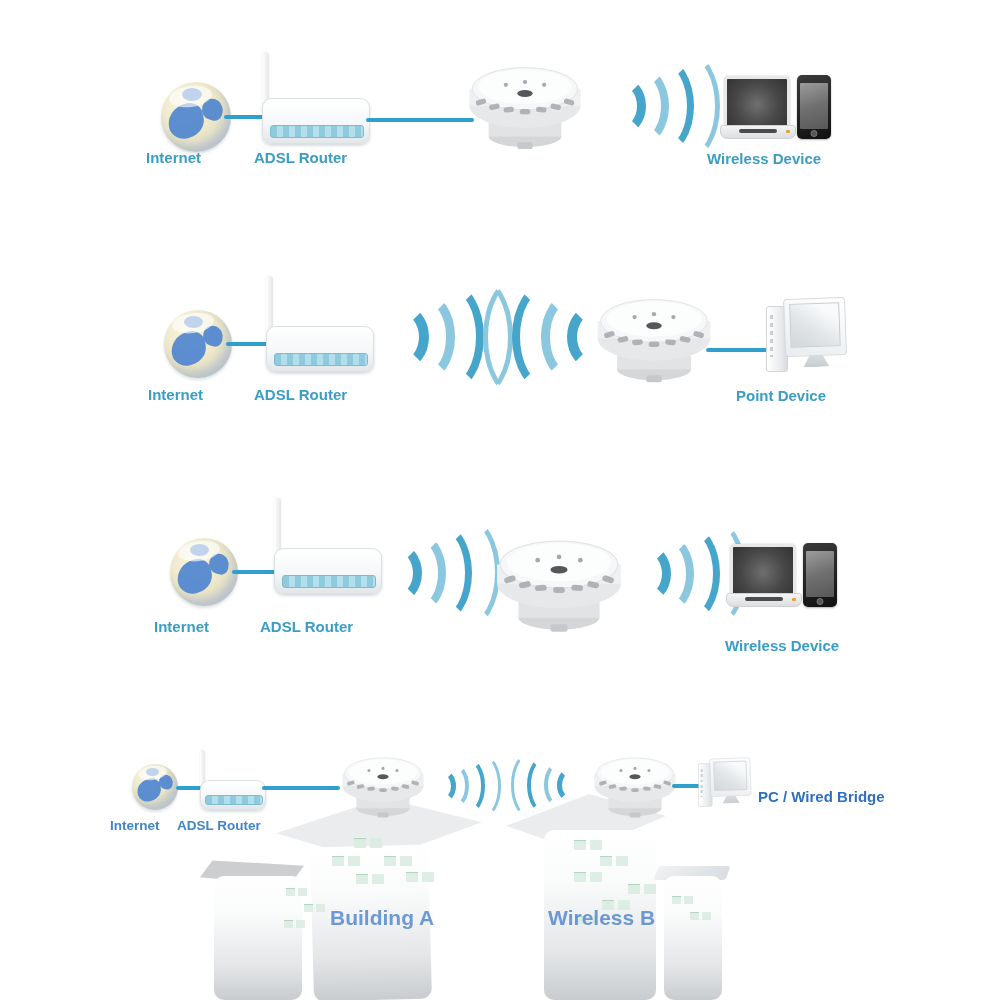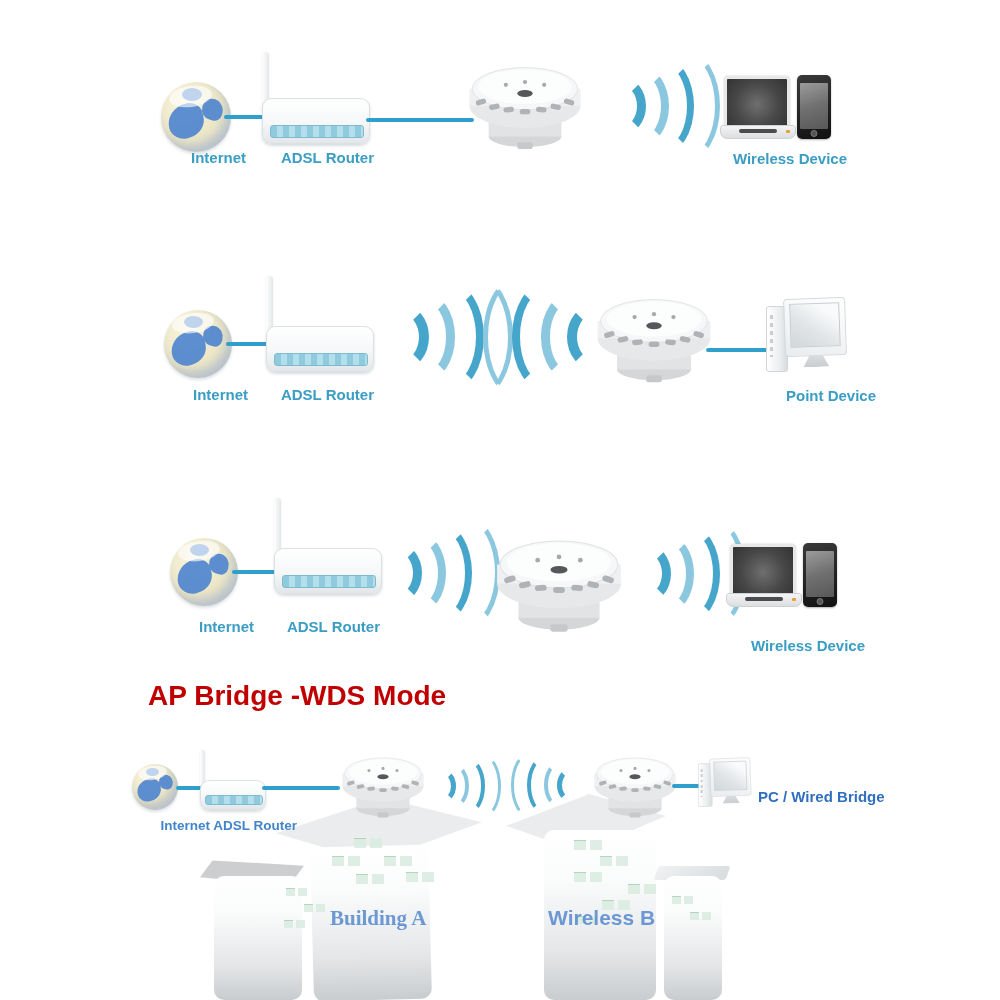--- a/index.html
+++ b/index.html
@@ -1,21 +1,21 @@
 <!DOCTYPE html>
 <html><head>
 <meta charset="utf-8">
 <style>
   html,body{margin:0;padding:0;background:#fff;}
   #canvas{position:relative;width:1000px;height:1000px;background:#ffffff;overflow:hidden;
           font-family:"Liberation Sans",sans-serif;}
 
   
   .title{position:absolute;font-weight:bold;font-size:28px;color:#C00000;white-space:nowrap;}
-  .lbl{position:absolute;font-weight:bold;font-size:15px;color:#3A9DC4;text-align:right;white-space:nowrap;}
+  .lbl{position:absolute;font-weight:bold;font-size:15px;color:#3A9DC4;text-align:left;white-space:nowrap;}
   .lbl.s4{font-size:13.5px;color:#4285C8;}
   .lbl.pcl{color:#2F6FBF;font-size:15px;text-align:left;}
   .bldg-lbl{position:absolute;font-weight:bold;font-size:21px;color:#5589CE;opacity:.85;white-space:nowrap;}
 
   
   .wire{position:absolute;height:4px;background:#2F9FCB;border-radius:2px;}
 
   
   .globe{position:absolute;border-radius:50%;
          background:radial-gradient(circle at 35% 30%, #f8f4dc 0%, #ece6c6 55%, #cfd9e6 100%);
@@ -263,21 +263,20 @@
   <div class="laptop" style="left:726px;top:544px;">
     <span class="lscreen"></span>
       <span class="lbase"></span>
   </div>
   <div class="phone" style="left:803px;top:543px;"></div>
 
   <div class="lbl" style="left:154px;top:618px;width:100px;">Internet</div>
   <div class="lbl" style="left:260px;top:618px;width:120px;">ADSL Router</div>
   <div class="lbl" style="left:725px;top:637px;width:140px;">Wireless Device</div>
 
-  <div class="title" style="left:148px;top:680px;">AP Bridge -WDS Mode</div>
 
   <div class="platform" style="left:276px;top:798px;width:206px;height:64px;"></div>
   <div class="platform" style="left:506px;top:794px;width:160px;height:58px;"></div>
 
   <div class="roof-dark" style="left:200px;top:858px;width:104px;height:30px;"></div>
   <div class="bldg" style="left:214px;top:876px;width:88px;height:124px;"></div>
   <div class="bldg" style="left:312px;top:846px;width:118px;height:154px;transform:rotate(-1.5deg);"></div>
 
   <div class="bldg" style="left:544px;top:830px;width:112px;height:170px;"></div>
   <div class="roof-lite" style="left:656px;top:866px;width:72px;height:14px;"></div>
@@ -293,21 +292,21 @@
   <i class="win sm" style="left:284px;top:920px;"></i>
   <i class="win" style="left:574px;top:840px;"></i>
   <i class="win" style="left:600px;top:856px;"></i>
   <i class="win" style="left:574px;top:872px;"></i>
   <i class="win" style="left:628px;top:884px;"></i>
   <i class="win" style="left:602px;top:900px;"></i>
   <i class="win sm" style="left:576px;top:916px;"></i>
   <i class="win sm" style="left:672px;top:896px;"></i>
   <i class="win sm" style="left:690px;top:912px;"></i>
 
-  <div class="bldg-lbl" style="left:330px;top:906px;font-family:Liberation Serif, serif;">Building A</div>
+  <div class="bldg-lbl" style="left:330px;top:906px;">Building A</div>
   <div class="bldg-lbl" style="left:548px;top:906px;">Wireless B</div>
 
   <div class="globe" style="left:132px;top:764px;width:46px;height:46px;">
     <i class="land1"></i>
       <i class="land2"></i>
     <i class="land3"></i>
       <span class="gloss"></span>
   </div>
   <div class="wire" style="left:176px;top:786px;width:28px;"></div>
 

